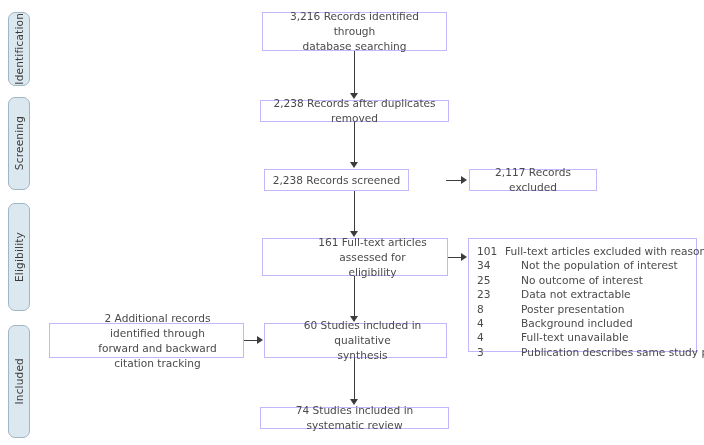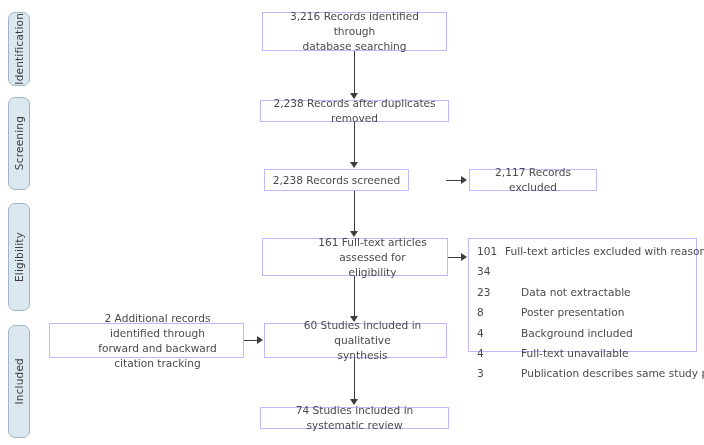--- a/index.html
+++ b/index.html
@@ -76,21 +76,21 @@
     white-space: nowrap;
   }
   .reason-row .num {
     display: inline-block;
     width: 24px;
     text-align: left;
     flex: 0 0 24px;
     margin-right: 4px;
   }
   .reason-row.head .num { width: 24px; }
-  .reason-row.sub .num { width: 40px; flex: 0 0 40px; margin-top: 6px; }
+  .reason-row.sub .num { width: 40px; flex: 0 0 40px; }
 
   
   .vline {
     position: absolute;
     width: 1px;
     background: #3c3c3c;
   }
   .hline {
     position: absolute;
     height: 1px;
@@ -169,20 +169,25 @@
   <div class="hline" style="left:448px; top:257px; width:14px;"></div>
   <div class="arrow-right" style="left:461px; top:253px;"></div>
 
   <div class="node reasons" style="left:468px; top:238px; width:229px; height:114px;">
     <div class="reason-row head">
       <span class="num">101</span>
       <span>Full-text articles excluded with reasons</span>
     </div>
     <div class="reason-row sub">
       <span class="num">34</span>
+      <span>Not the population of interest</span>
+    </div>
+    <div class="reason-row sub">
+      <span class="num">25</span>
+      <span>No outcome of interest</span>
     </div>
     <div class="reason-row sub">
       <span class="num">23</span>
       <span>Data not extractable</span>
     </div>
     <div class="reason-row sub">
       <span class="num">8</span>
       <span>Poster presentation</span>
     </div>
     <div class="reason-row sub">

